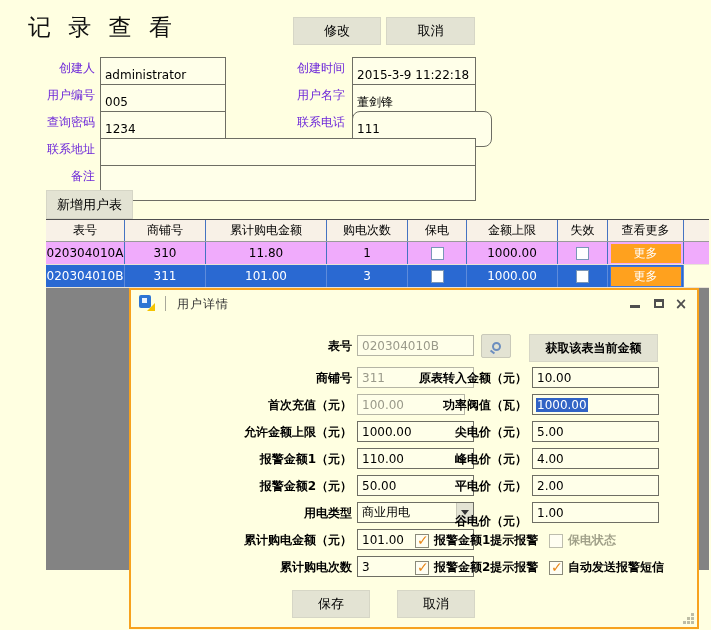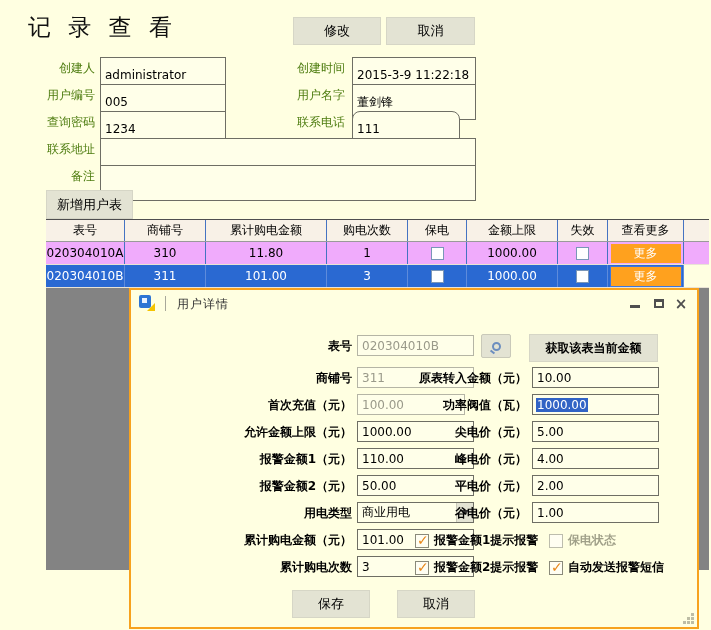--- a/index.html
+++ b/index.html
@@ -7,21 +7,21 @@
   body { font-family:"DejaVu Sans", sans-serif; font-size:12px; color:#000; }
   #stage { position:relative; width:711px; height:630px; background:#FFFFE1; overflow:hidden; }
 
   .abs { position:absolute; }
 
   
   .page-title { left:28px; top:12px; font-size:23px; letter-spacing:5px; color:#111; white-space:nowrap; }
   .btn-flat { background:#E3E3D3; border:1px solid #D6D6C6; color:#000; text-align:center;
               font-size:13px; cursor:pointer; display:flex; align-items:center; justify-content:center; }
 
-  .flabel { height:20px; line-height:20px; text-align:right; white-space:nowrap; color:#4d7c0f; }
+  .flabel { height:20px; line-height:20px; text-align:right; white-space:nowrap; color:#6d28d9; }
   .finput { height:21px; border:1px solid #6E6E64; background:#FFFFE9; padding:17px 4px;
             font-family:"DejaVu Sans", sans-serif; font-size:12px; color:#000; outline:none; }
 
   
   .grid { left:46px; top:219px; width:663px; height:351px; background:#838383; border-top:1px solid #4F4F4F; }
   .g-header { display:flex; height:22px; background:#F8F1E7; border-bottom:1px solid #9A9A9A; }
   .g-header .g-cell { border-right:1px solid #4573C2; display:flex; align-items:center; justify-content:center;
                       color:#000; overflow:hidden; white-space:nowrap; }
   .g-row { display:flex; height:23px; background:#f0abfc; border-bottom:1px solid #E9E3D4; }
   .g-row .g-cell { border-right:1px solid #4573C2; display:flex; align-items:center; justify-content:center;
@@ -103,21 +103,21 @@
   <input class="abs finput" style="left: 352px; top: 57px; width: 124px;" value="2015-3-9 11:22:18">
 
   <div class="abs flabel" style="left:20px; top:85px; width:75px;">用户编号</div>
   <input class="abs finput" style="left: 100px; top: 84px; width: 126px;" value="005">
   <div class="abs flabel" style="left:270px; top:85px; width:75px;">用户名字</div>
   <input class="abs finput" style="left: 352px; top: 84px; width: 124px;" value="董剑锋">
 
   <div class="abs flabel" style="left:20px; top:112px; width:75px;">查询密码</div>
   <input class="abs finput" style="left: 100px; top: 111px; width: 126px;" value="1234">
   <div class="abs flabel" style="left:270px; top:112px; width:75px;">联系电话</div>
-  <input class="abs finput" style="left: 352px; top: 111px; width: 108px; border-radius: 8px;" value="111">
+  <input class="abs finput" style="left: 352px; top: 111px; width: 140px; border-radius: 8px;" value="111">
 
   <div class="abs flabel" style="left:20px; top:139px; width:75px;">联系地址</div>
   <input class="abs finput" style="left: 100px; top: 138px; width: 376px;" value="">
 
   <div class="abs flabel" style="left:20px; top:166px; width:75px;">备注</div>
   <input class="abs finput" style="left: 100px; top: 165px; width: 376px;" value="">
 
   <div class="abs btn-flat" style="left:46px; top:190px; width:87px; height:29px;">新增用户表</div>
 
   <div class="abs grid">
@@ -225,21 +225,21 @@
     <div class="dlabel" style="left:250px; top:186px; width:146px;">平电价（元）</div>
     <input class="dinput" style="left: 401px; top: 185px; width: 127px;" value="2.00">
 
     <div class="dlabel" style="left:40px; top:213px; width:181px;">用电类型</div>
     <div class="combo" style="left:226px; top:212px; width:117px;">
       <span class="ctext">商业用电</span>
       <span class="carrow">
           <i></i>
         </span>
     </div>
-    <div class="dlabel" style="left:250px; top:213px; width:146px;">谷电价（元）</div>
+    <div class="dlabel" style="left:250px; top:221px; width:146px;">谷电价（元）</div>
     <input class="dinput" style="left: 401px; top: 212px; width: 127px;" value="1.00">
 
     <div class="dlabel" style="left:40px; top:240px; width:181px;text-align:right;">累计购电金额（元）</div>
     <input class="dinput" style="left: 226px; top: 239px; width: 117px;" value="101.00">
     <div class="cbgroup" style="left:284px; top:242px;">
       <span class="cb on"></span>
       <span class="cblabel">报警金额1提示报警</span>
     </div>
     <div class="cbgroup disabled" style="left:418px; top:242px;">
       <span class="cb"></span>

